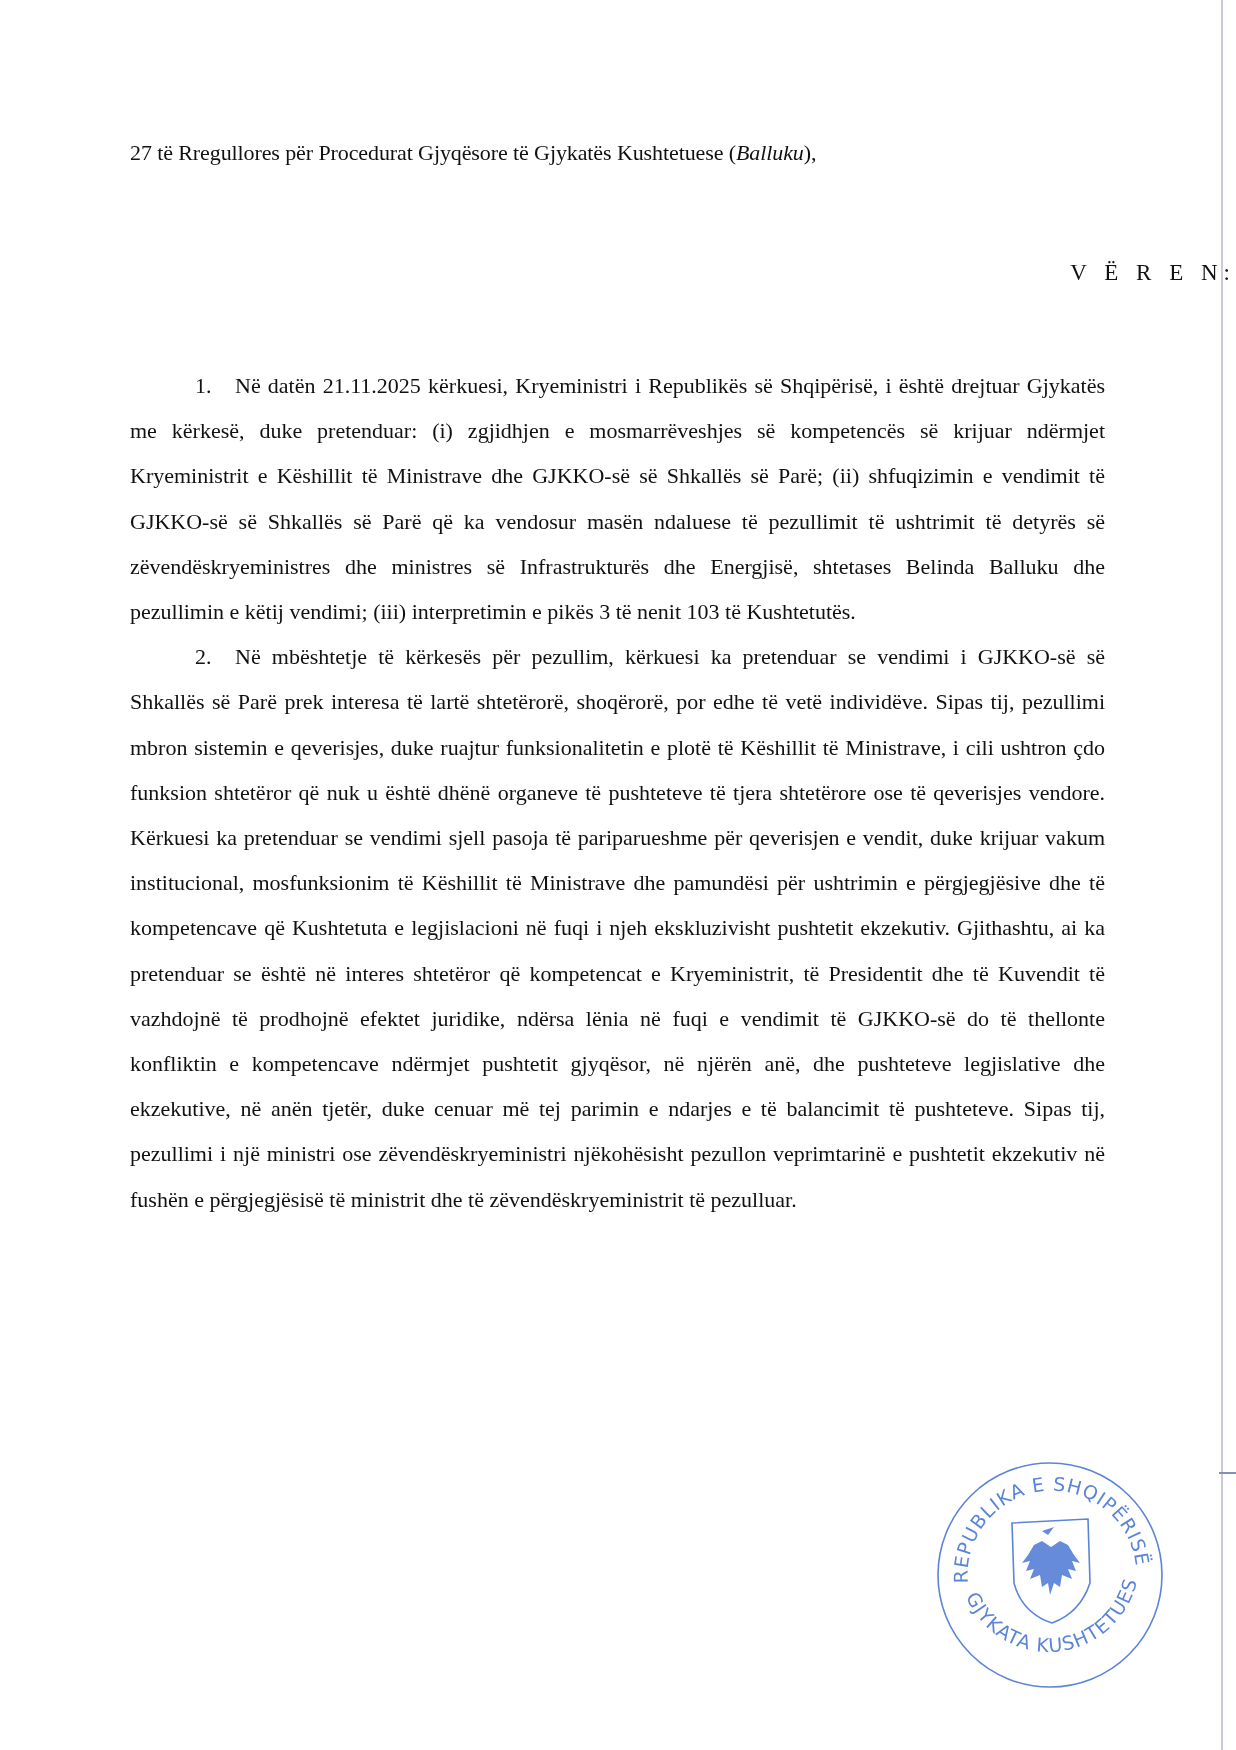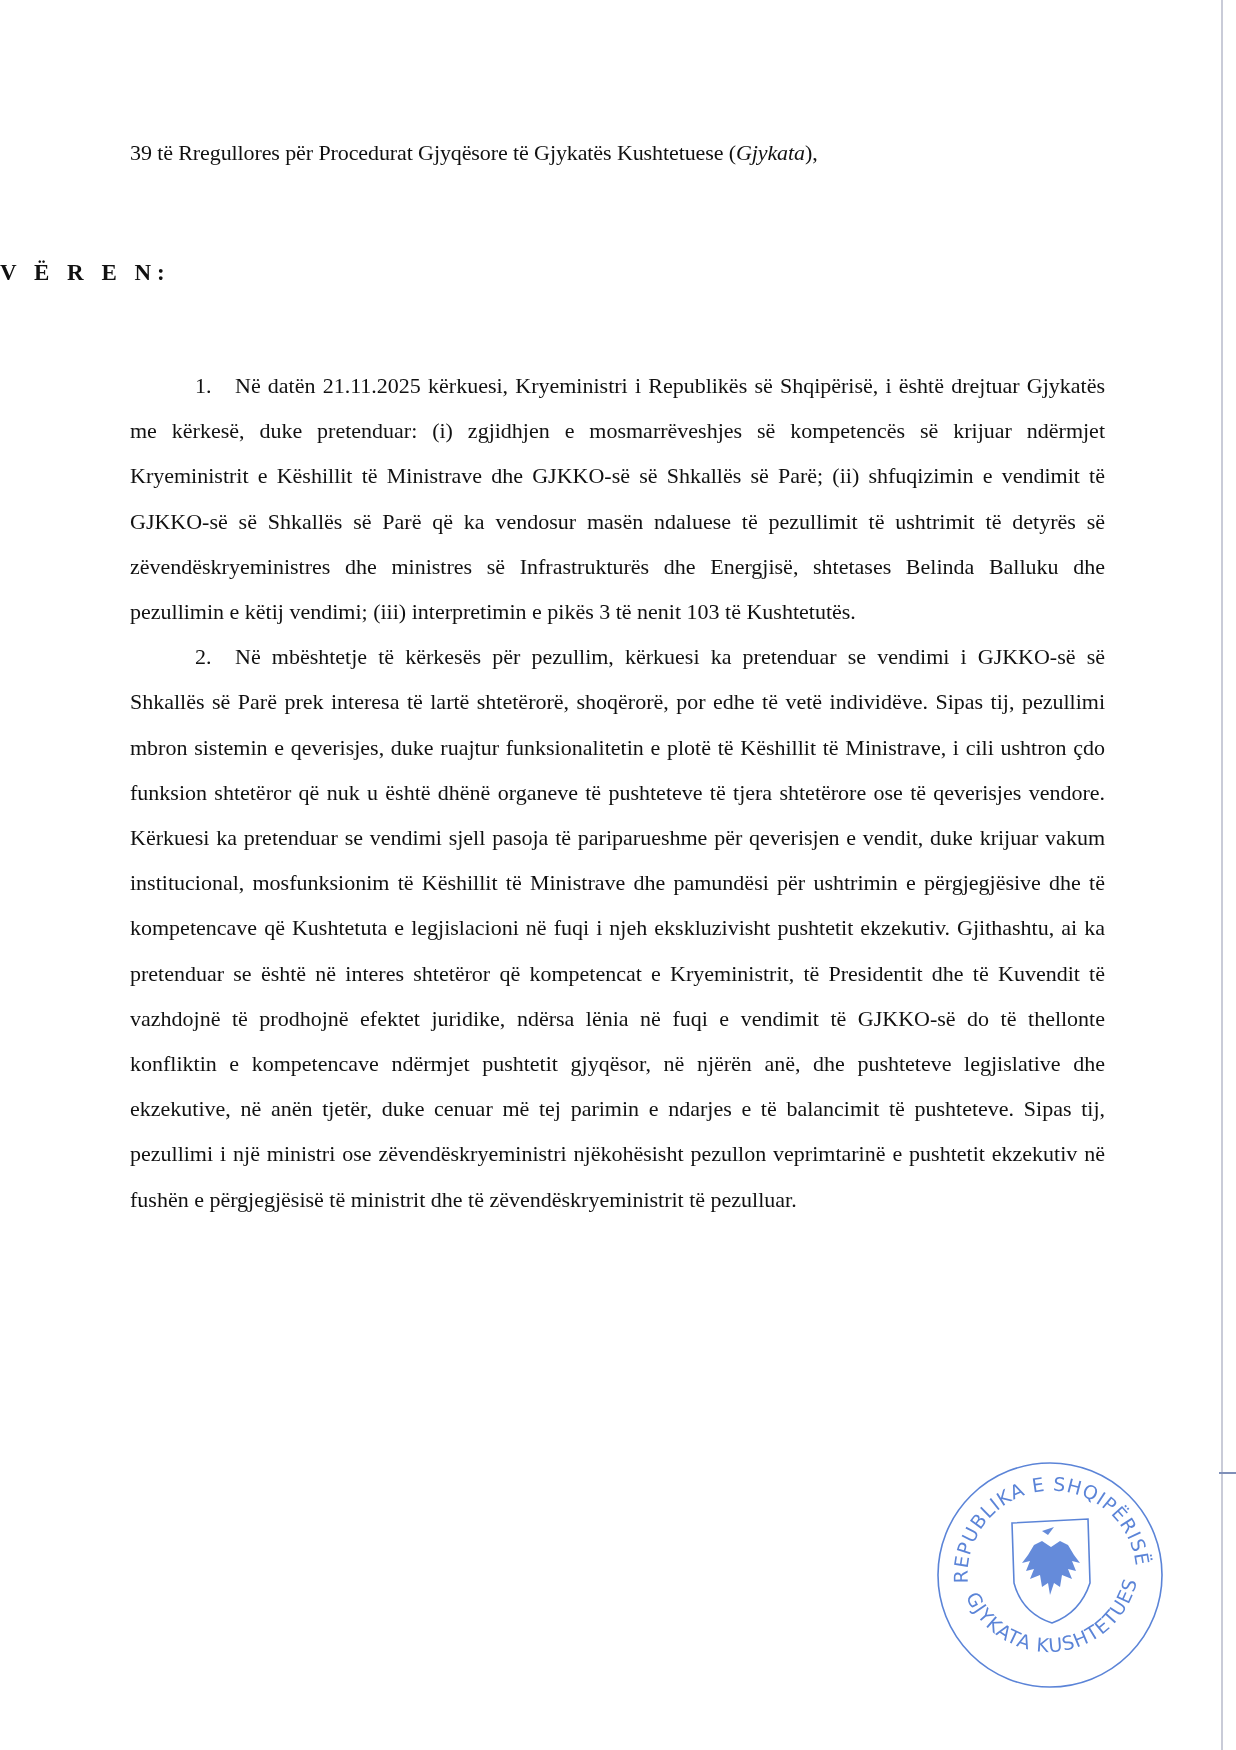--- a/index.html
+++ b/index.html
@@ -3,34 +3,34 @@
 <meta charset="utf-8">
 <style>
   html, body { margin: 0; padding: 0; background: #ffffff; }
   body { width: 1236px; height: 1750px; position: relative; overflow: hidden;
          font-family: "Liberation Serif", "DejaVu Serif", serif; color: #111; }
   .page { position: absolute; left: 0; top: 0; width: 1236px; height: 1750px; background: #fff; }
   .right-rule { position: absolute; left: 1221px; top: 0; width: 2px; height: 1750px; background: #c9cbd8; }
   .right-tick { position: absolute; left: 1219px; top: 1472px; width: 17px; height: 2px; background: #7f8fb8; }
   .intro { position: absolute; left: 130px; top: 138px; font-size: 22px; line-height: 30px; white-space: nowrap; letter-spacing: -0.1px; }
   .intro i { font-style: italic; }
-  .heading { position: absolute; left: 0; top: 260px; width: 1236px; text-align: left; font-weight: bold; font-size: 23px; letter-spacing: 6px; }
+  .heading { position: absolute; left: 0; top: 260px; width: 1236px; text-align: right; font-weight: normal; font-size: 23px; letter-spacing: 6px; }
   .body { position: absolute; left: 130px; top: 363px; width: 975px; font-size: 22px; line-height: 45.2px; text-align: justify; }
   .para { margin: 0; text-indent: 65px; }
   .para .num { display: inline-block; width: 40px; text-indent: 0; }
   .stamp { position: absolute; left: 930px; top: 1455px; width: 240px; height: 240px; }
 </style>
 </head>
 <body>
 
 <div class="page">
   <div class="right-rule"></div>
   <div class="right-tick"></div>
 
-  <div class="intro"><span>39 të Rregullores për Procedurat Gjyqësore të Gjykatës Kushtetuese (</span><i>Gjykata</i><span>),</span></div>
+  <div class="intro"><span>27 të Rregullores për Procedurat Gjyqësore të Gjykatës Kushtetuese (</span><i>Balluku</i><span>),</span></div>
 
   <div class="heading">V Ë R E N:</div>
 
   <div class="body">
     <p class="para"><span class="num">1.</span><span>Në datën 21.11.2025 kërkuesi, Kryeministri i Republikës së Shqipërisë, i është drejtuar Gjykatës me kërkesë, duke pretenduar: (i) zgjidhjen e mosmarrëveshjes së kompetencës së krijuar ndërmjet Kryeministrit e Këshillit të Ministrave dhe GJKKO-së së Shkallës së Parë; (ii) shfuqizimin e vendimit të GJKKO-së së Shkallës së Parë që ka vendosur masën ndaluese të pezullimit të ushtrimit të detyrës së zëvendëskryeministres dhe ministres së Infrastrukturës dhe Energjisë, shtetases Belinda Balluku dhe pezullimin e këtij vendimi; (iii) interpretimin e pikës 3 të nenit 103 të Kushtetutës.</span></p>
     <p class="para"><span class="num">2.</span><span>Në mbështetje të kërkesës për pezullim, kërkuesi ka pretenduar se vendimi i GJKKO-së së Shkallës së Parë prek interesa të lartë shtetërorë, shoqërorë, por edhe të vetë individëve. Sipas tij, pezullimi mbron sistemin e qeverisjes, duke ruajtur funksionalitetin e plotë të Këshillit të Ministrave, i cili ushtron çdo funksion shtetëror që nuk u është dhënë organeve të pushteteve të tjera shtetërore ose të qeverisjes vendore. Kërkuesi ka pretenduar se vendimi sjell pasoja të pariparueshme për qeverisjen e vendit, duke krijuar vakum institucional, mosfunksionim të Këshillit të Ministrave dhe pamundësi për ushtrimin e përgjegjësive dhe të kompetencave që Kushtetuta e legjislacioni në fuqi i njeh ekskluzivisht pushtetit ekzekutiv. Gjithashtu, ai ka pretenduar se është në interes shtetëror që kompetencat e Kryeministrit, të Presidentit dhe të Kuvendit të vazhdojnë të prodhojnë efektet juridike, ndërsa lënia në fuqi e vendimit të GJKKO-së do të thellonte konfliktin e kompetencave ndërmjet pushtetit gjyqësor, në njërën anë, dhe pushteteve legjislative dhe ekzekutive, në anën tjetër, duke cenuar më tej parimin e ndarjes e të balancimit të pushteteve. Sipas tij, pezullimi i një ministri ose zëvendëskryeministri njëkohësisht pezullon veprimtarinë e pushtetit ekzekutiv në fushën e përgjegjësisë të ministrit dhe të zëvendëskryeministrit të pezulluar.</span></p>
   </div>
 
   <svg class="stamp" viewBox="0 0 240 240">
     <defs>

